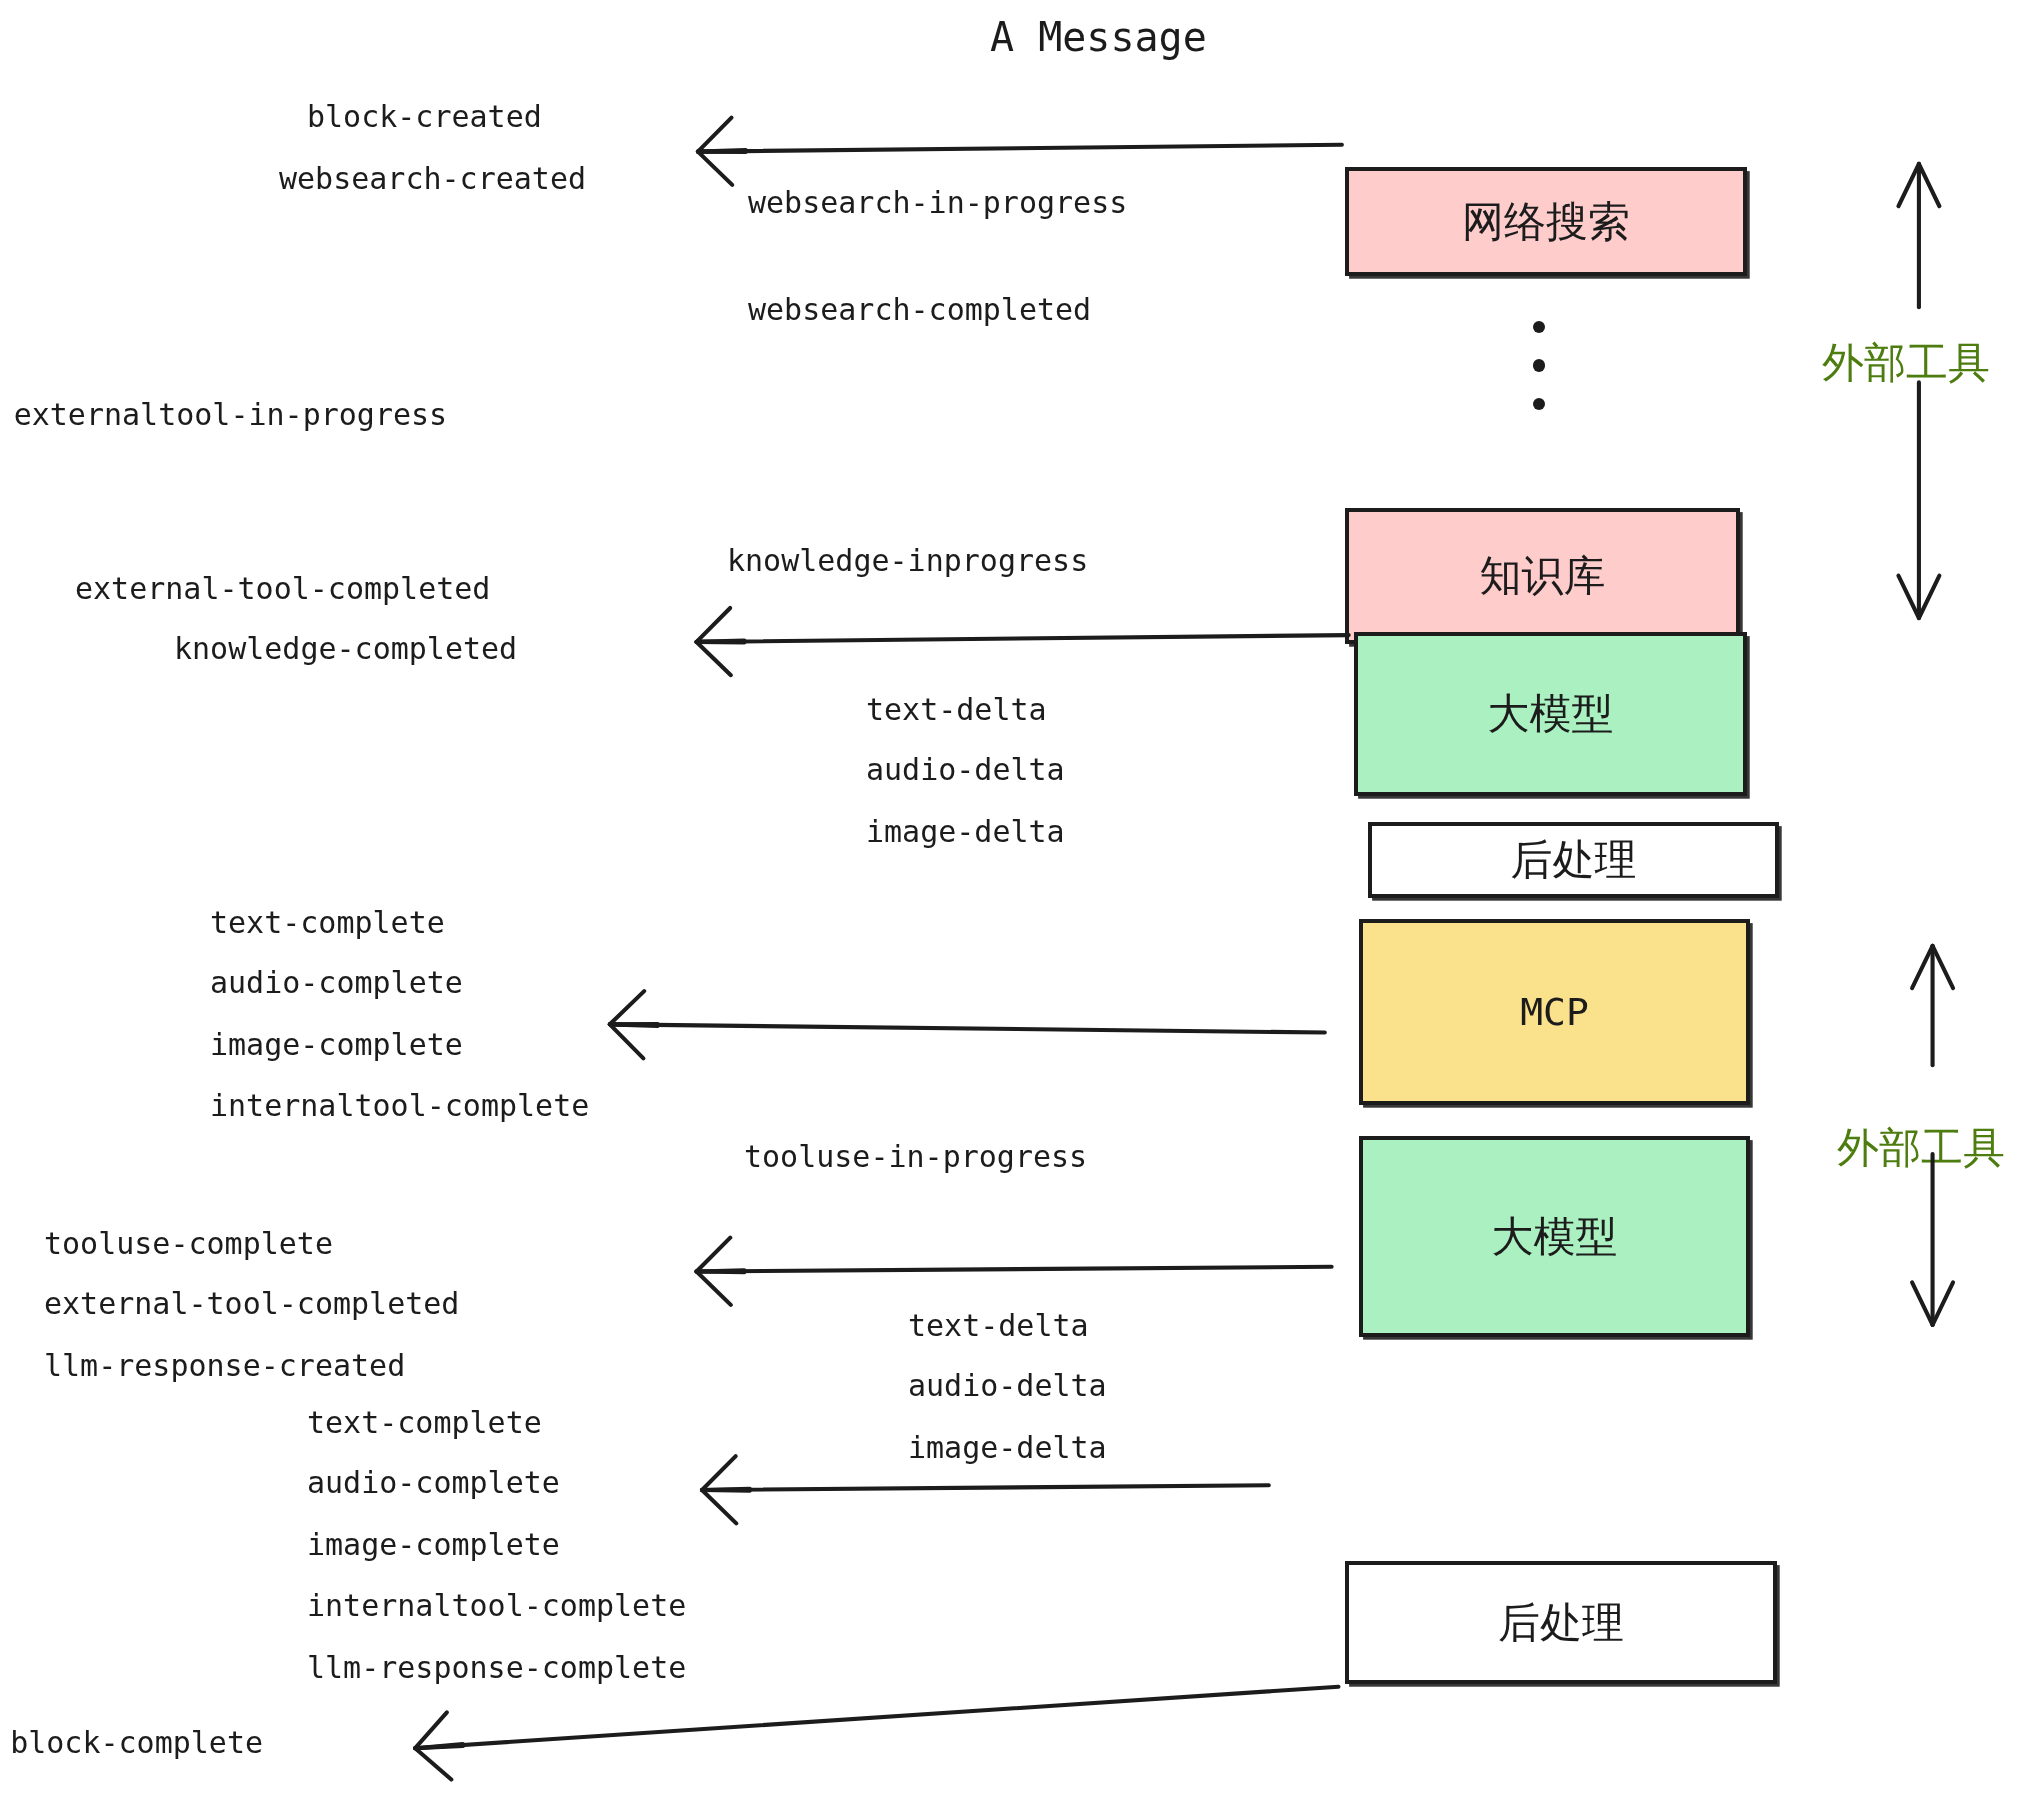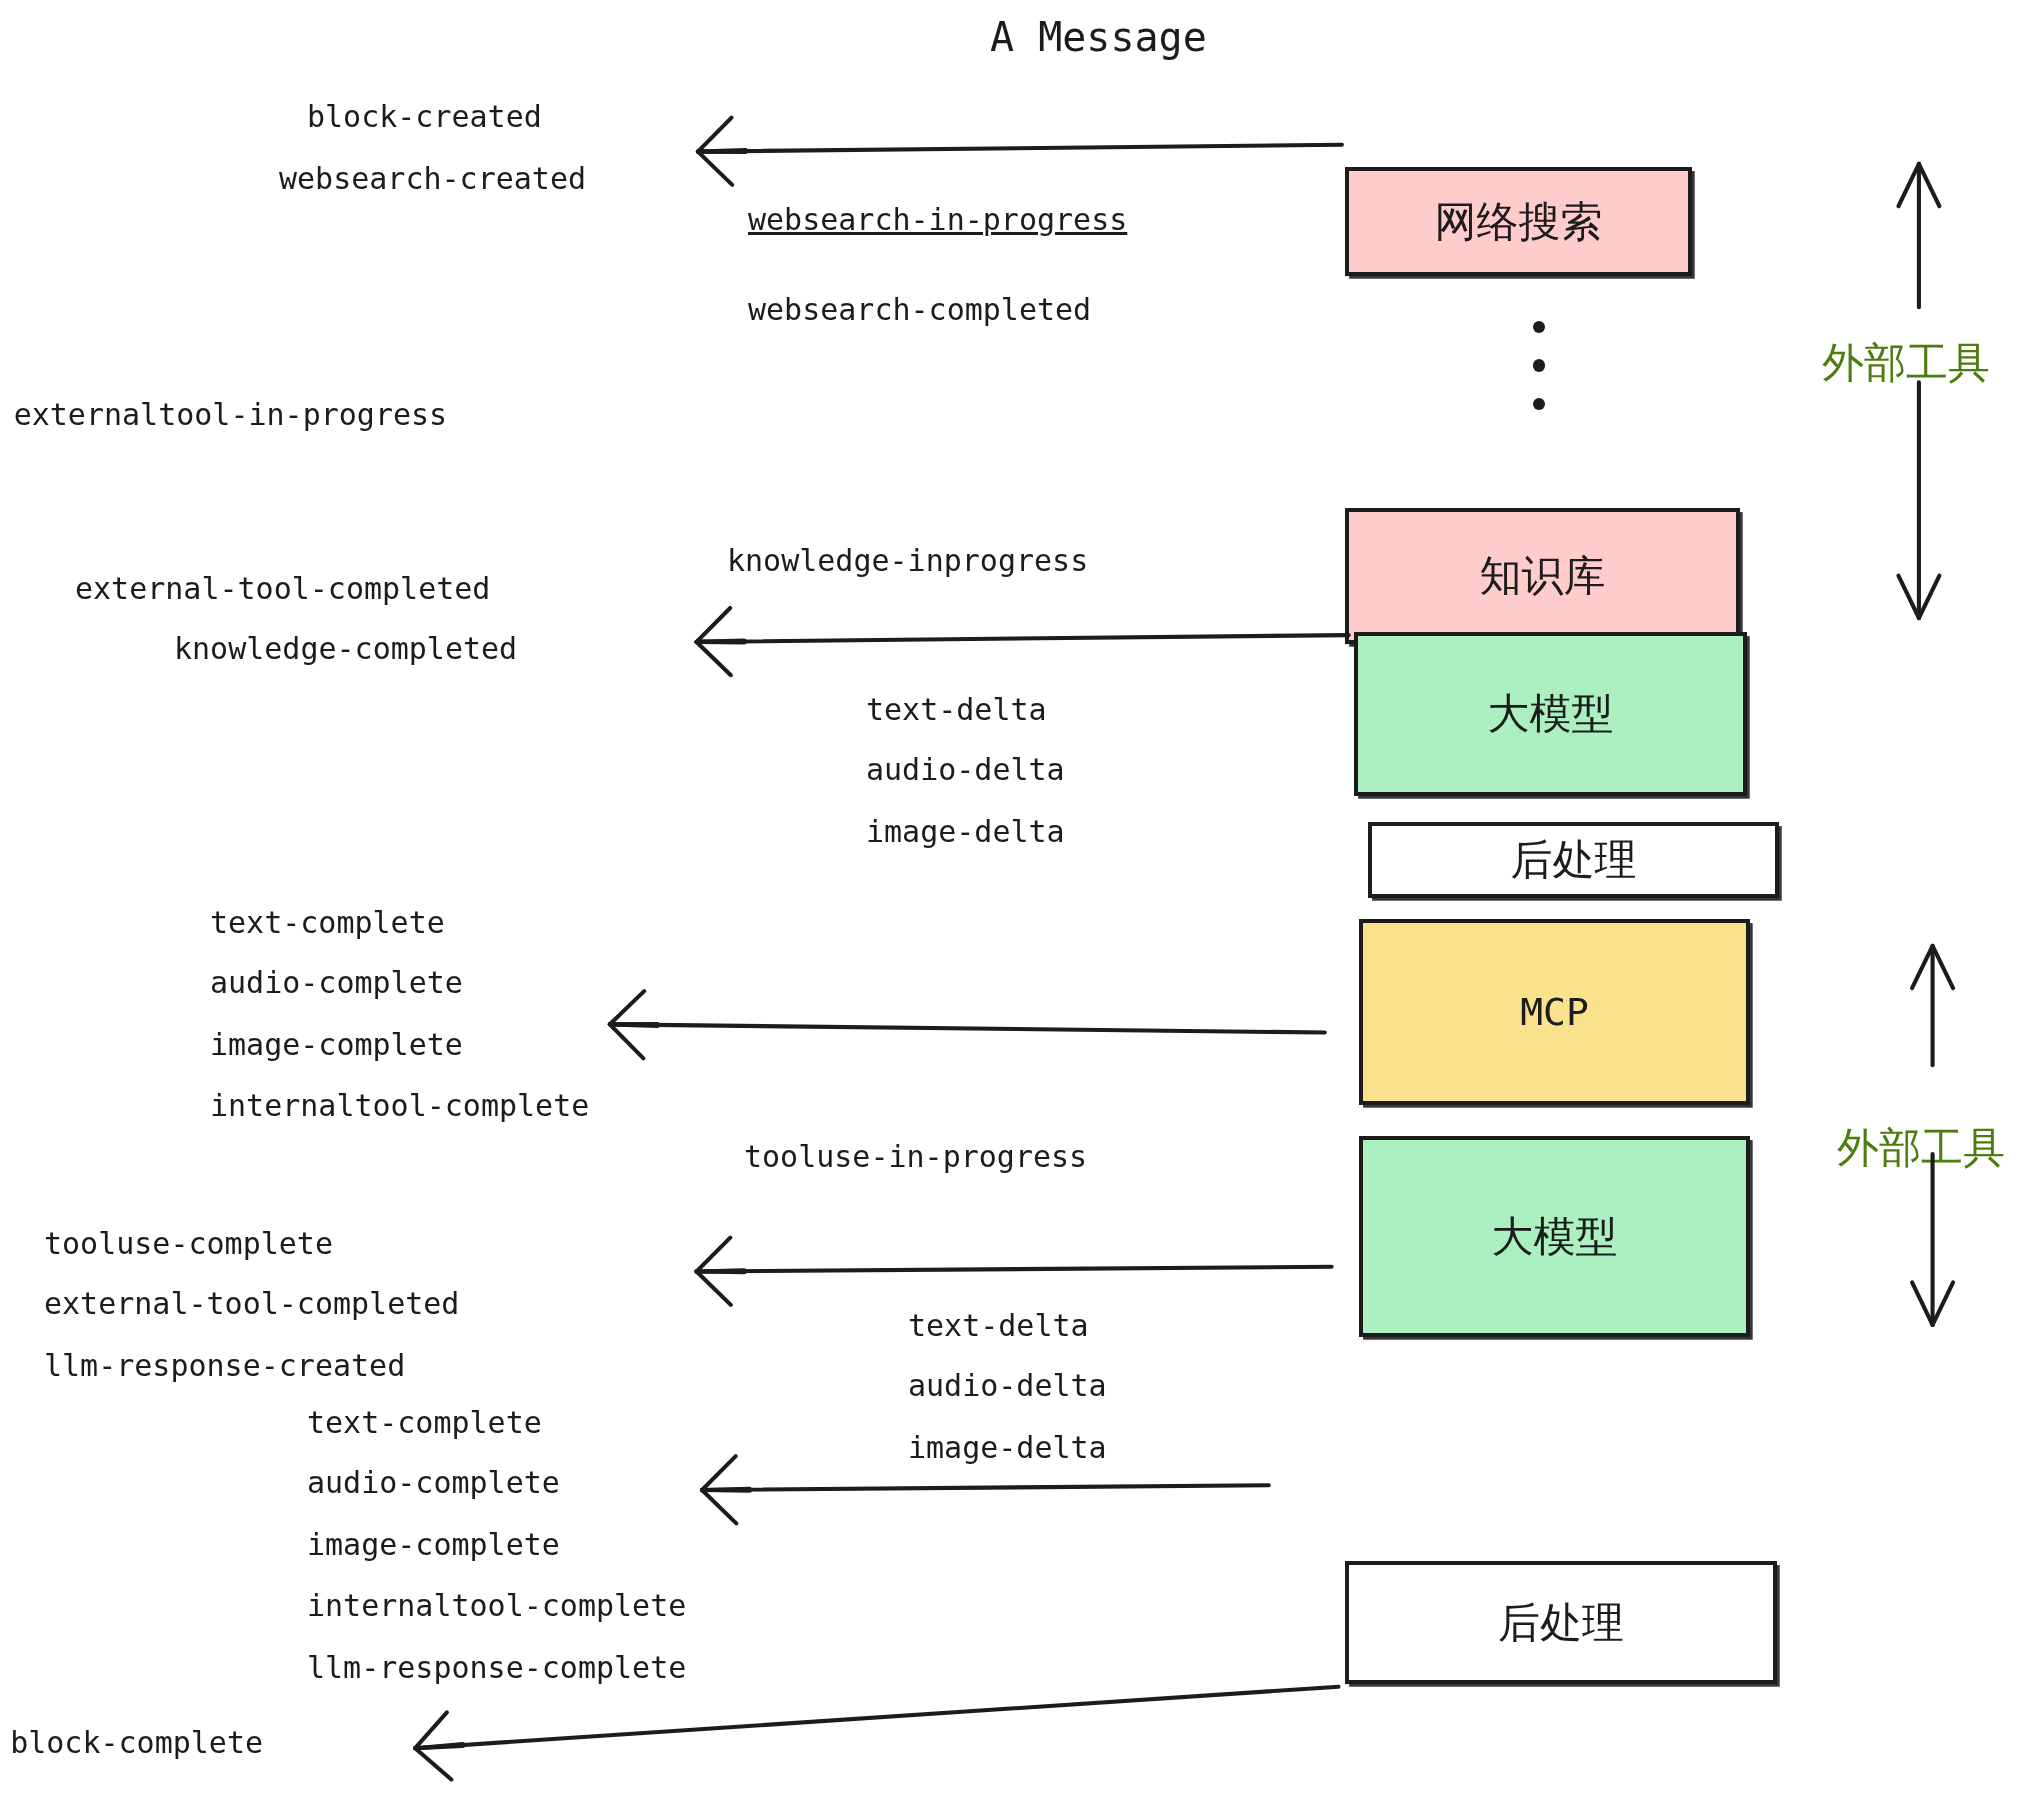--- a/index.html
+++ b/index.html
@@ -78,21 +78,21 @@
   }
 </style>
 </head>
 <body>
 
 <div id="canvas">
 
   <div class="title" style="left:990px; top:13.7px;">A Message</div>
 
   <div id="nodes-layer">
-      <div class="node" style="left: 1345px; top: 167px; width: 347px; height: 109px; background: rgb(255, 204, 204);">
+      <div class="node" style="left: 1345px; top: 167px; width: 402px; height: 109px; background: rgb(255, 204, 204);">
         <span>网络搜索</span>
       </div>
       <div class="node" style="left: 1345px; top: 508px; width: 395px; height: 136px; background: rgb(255, 204, 204);">
         <span>知识库</span>
       </div>
       <div class="node" style="left: 1354px; top: 632px; width: 393px; height: 164px; background: rgb(170, 240, 192);">
         <span>大模型</span>
       </div>
       <div class="node" style="left: 1368px; top: 822px; width: 411px; height: 76px; background: rgb(255, 255, 255);">
         <span>后处理</span>
@@ -104,21 +104,21 @@
         <span>大模型</span>
       </div>
       <div class="node" style="left: 1345px; top: 1561px; width: 432px; height: 123px; background: rgb(255, 255, 255);">
         <span>后处理</span>
       </div>
     </div>
 
   <div id="events-layer">
       <div class="evt" style="left: 307px; top: 102px;">block-created</div>
       <div class="evt" style="left: 279px; top: 164px;">websearch-created</div>
-      <div class="evt" style="left: 748px; top: 205px; text-decoration: underline;">websearch-in-progress</div>
+      <div class="evt" style="left: 748px; top: 188px;">websearch-in-progress</div>
       <div class="evt" style="left: 748px; top: 295px;">websearch-completed</div>
       <div class="evt" style="left: 13.7px; top: 400px;">externaltool-in-progress</div>
       <div class="evt" style="left: 727px; top: 546px;">knowledge-inprogress</div>
       <div class="evt" style="left: 75px; top: 574px;">external-tool-completed</div>
       <div class="evt" style="left: 174px; top: 634px;">knowledge-completed</div>
       <div class="evt" style="left: 866px; top: 695px;">text-delta</div>
       <div class="evt" style="left: 866px; top: 755px;">audio-delta</div>
       <div class="evt" style="left: 866px; top: 817px;">image-delta</div>
       <div class="evt" style="left: 210px; top: 908px;">text-complete</div>
       <div class="evt" style="left: 210px; top: 968px;">audio-complete</div>

